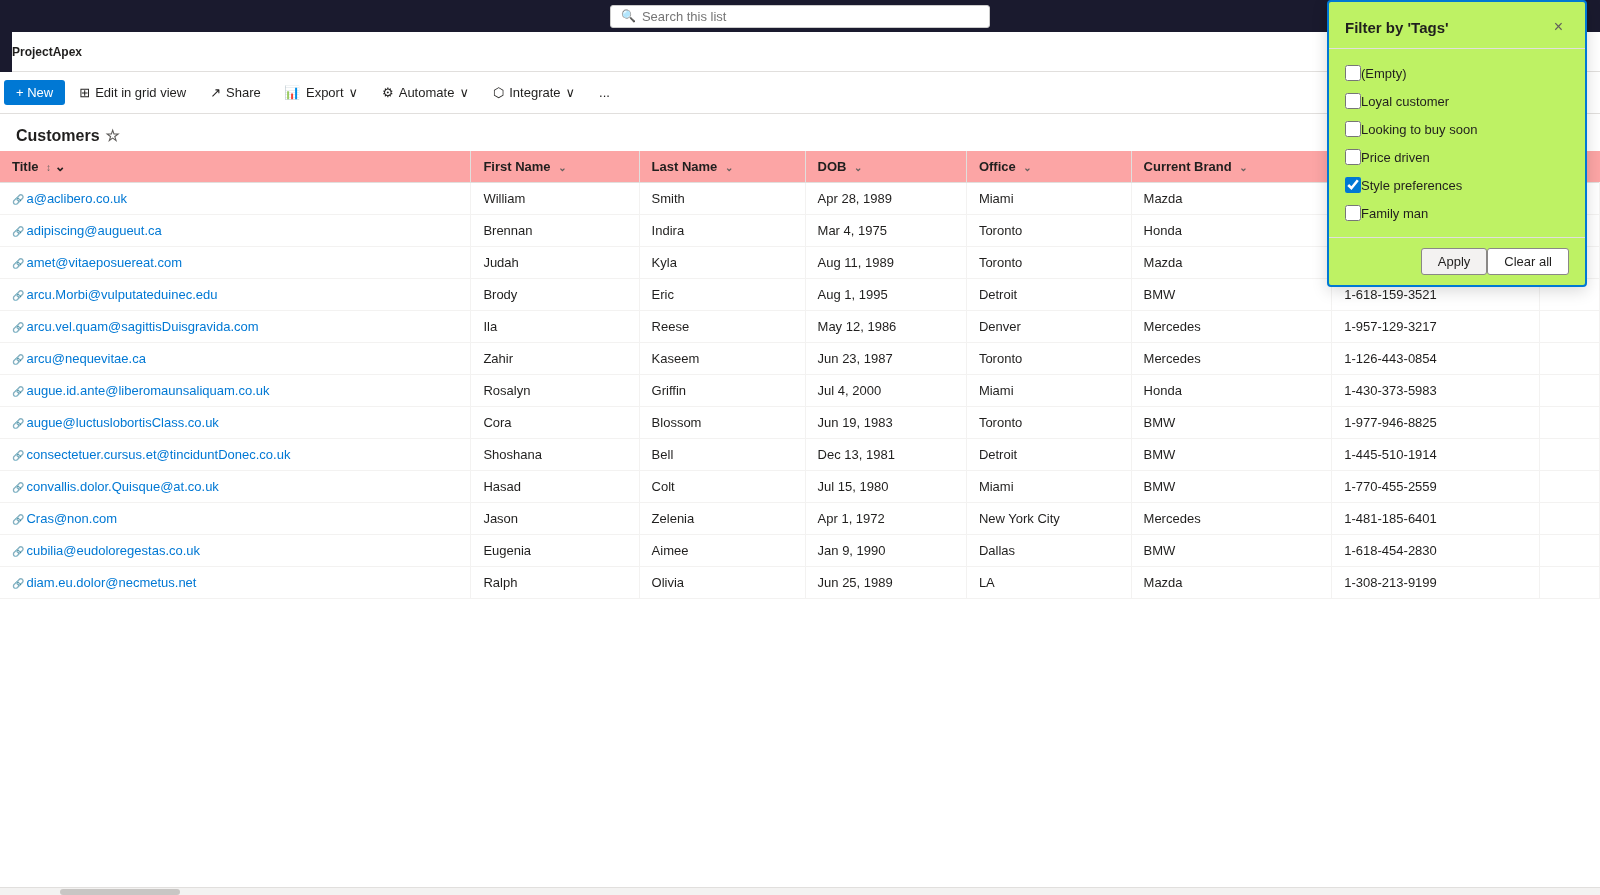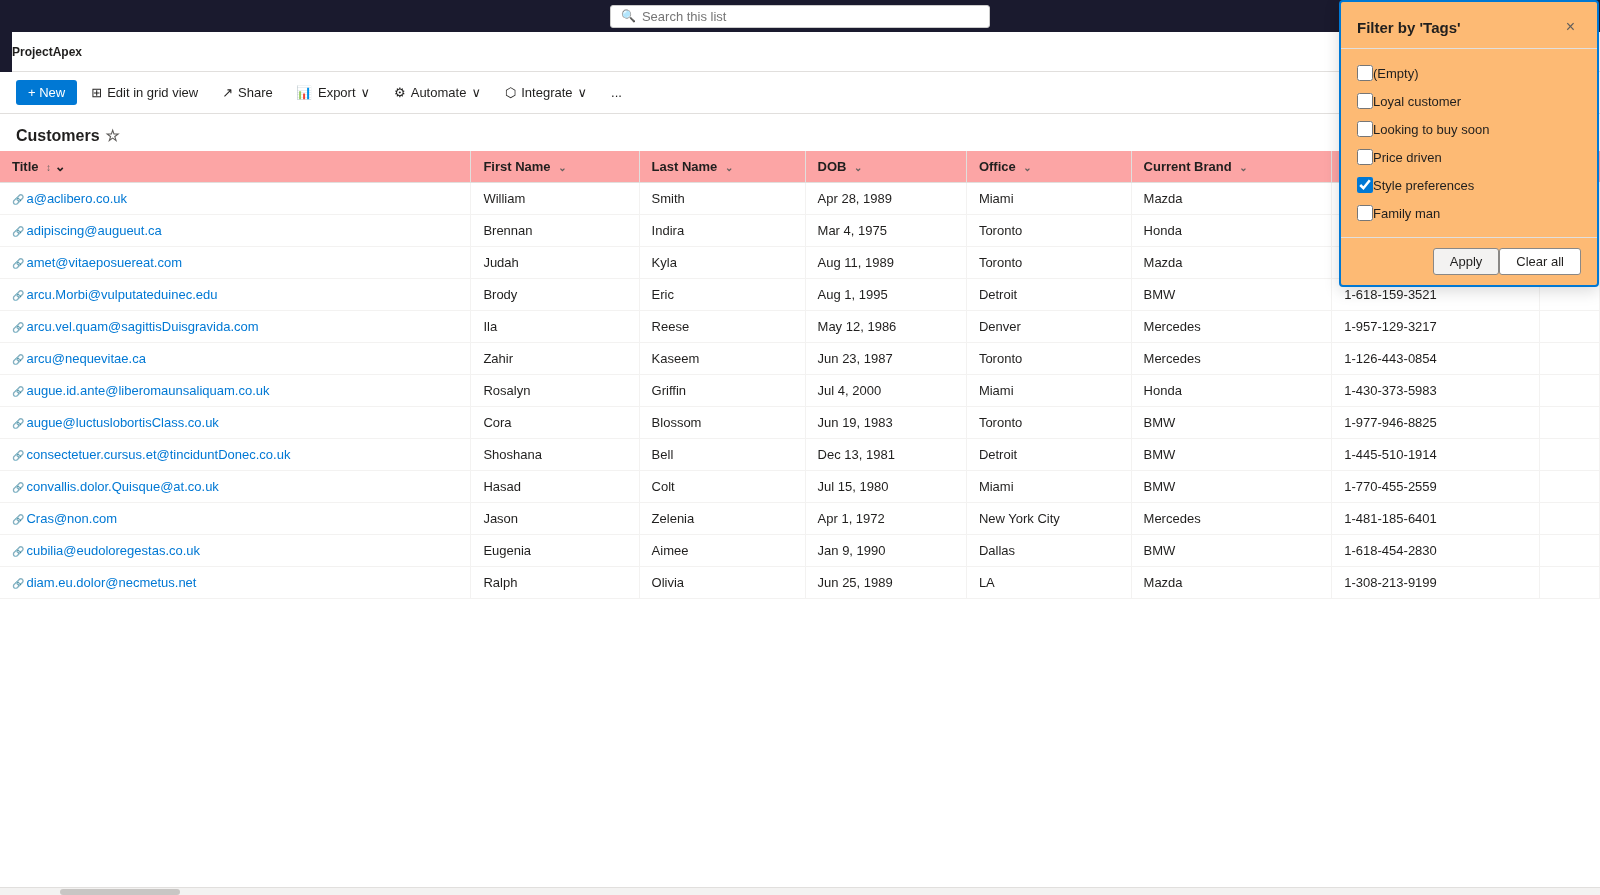--- a/index.html
+++ b/index.html
@@ -55,21 +55,21 @@
       flex-direction: column;
       height: calc(895px - 72px);
       background: white;
       position: relative;
     }
 
     
     .toolbar {
       display: flex;
       align-items: center;
-      padding: 8px 16px;
+      padding: 8px 4px;
       gap: 4px;
       border-bottom: 1px solid #e1dfdd;
       background: white;
     }
     .btn-new {
       background: #0078d4;
       color: white;
       border: none;
       border-radius: 3px;
       padding: 5px 12px;
@@ -139,24 +139,24 @@
       border-right: 1px solid #f3f2f1;
       color: #201f1e;
       white-space: nowrap;
     }
     .data-table td:first-child { color: #0078d4; }
     .sort-icon { font-size: 10px; margin-left: 4px; color: #605e5c; }
 
     
     .filter-panel {
       position: fixed;
-      right: 1px;
+      right: 13px;
       top: 0;
       width: 260px;
-      background: #fdba74;
+      background: #bef264;
       border: 2px solid #0078d4;
       border-radius: 4px;
       box-shadow: 0 4px 16px rgba(0,0,0,0.15);
       z-index: 1000;
       padding: 0;
     }
     .filter-panel-header {
       display: flex;
       align-items: center;
       justify-content: space-between;

